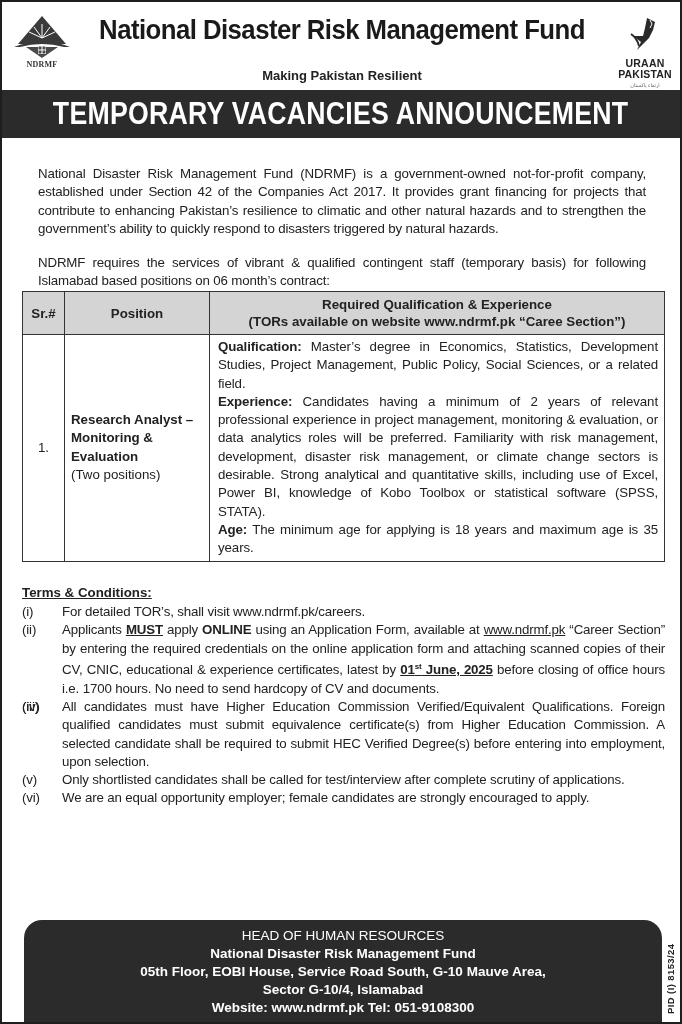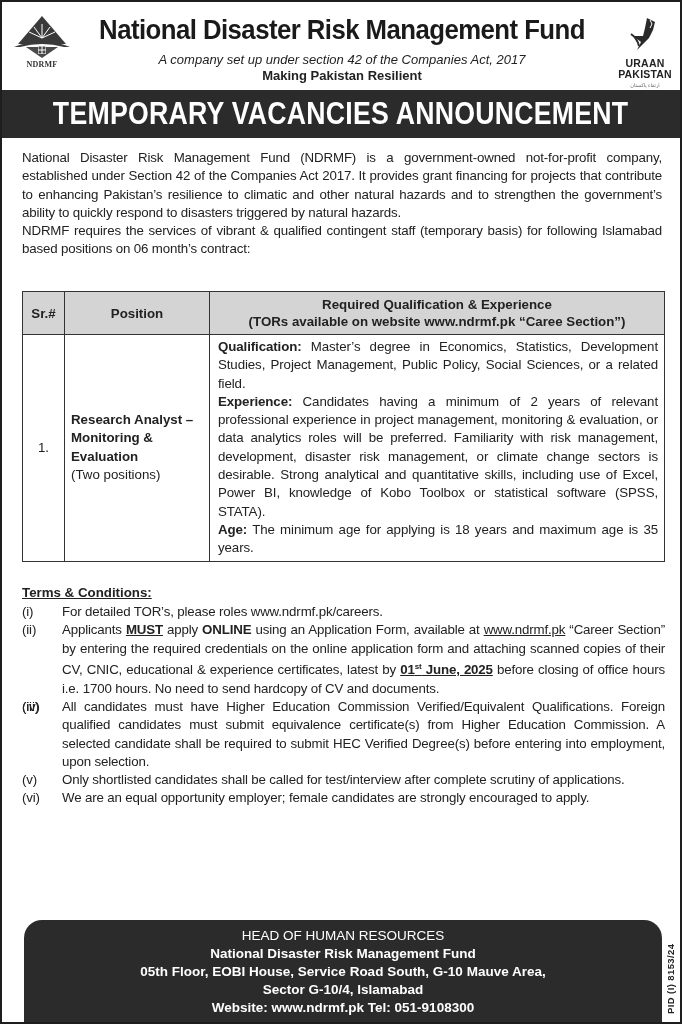--- a/index.html
+++ b/index.html
@@ -52,21 +52,21 @@
     display: inline-block; font-weight: bold; font-size: 31px; line-height: 48px;
     letter-spacing: 0.3px; transform: scaleX(0.86); transform-origin: center; white-space: nowrap;
   }
 
   
   .intro {
     position: absolute; left: 20px; top: 147px; width: 640px;
     font-size: 13.3px; line-height: 18.3px; color: #222; text-align: justify;
     letter-spacing: -0.15px;
   }
-  .intro p { margin: 0; }
+  .intro p { margin: 16px; }
 
   
   .vtable {
     position: absolute; left: 20px; top: 289px; width: 643px;
     border-collapse: collapse; font-size: 13.3px; color: #222;
   }
   .vtable th, .vtable td { border: 1.5px solid #333; }
   .vtable thead th {
     background: #d4d4d4; font-weight: bold; height: 42px; padding: 0; text-align: center;
     line-height: 17px;
@@ -133,21 +133,20 @@
         <rect x="26" y="32" width="8" height="8" fill="#ffffff"></rect>
         <rect x="26.5" y="32.5" width="3" height="3" fill="#4a4a4a"></rect>
         <rect x="30.5" y="32.5" width="3" height="3" fill="#4a4a4a"></rect>
         <rect x="26.5" y="36.5" width="3" height="3" fill="#4a4a4a"></rect>
         <rect x="30.5" y="36.5" width="3" height="3" fill="#4a4a4a"></rect>
       </svg>
       <div class="ndrmf-text">NDRMF</div>
     </div>
 
     <div class="org-name">National Disaster Risk Management Fund</div>
-    <div class="org-sub">A company set up under section 42 of the Companies Act, 2017</div>
     <div class="org-tagline">Making Pakistan Resilient</div>
 
     <div class="logo-right">
       <svg width="40" height="38" viewBox="0 0 40 38">
         <path d="M22 2 L30 6 L28 14 L24 22 L18 28 L12 34 L16 26 L8 20 L18 20 L20 12 Z" fill="#2a2a2a"></path>
         <path d="M25 4 L27 8 L25 12" stroke="#ffffff" stroke-width="1" fill="none"></path>
         <path d="M6 18 Q12 22 14 30" stroke="#2a2a2a" stroke-width="2" fill="none"></path>
       </svg>
       <div class="uraan1">URAAN</div>
       <div class="uraan2">PAKISTAN</div>
@@ -190,21 +189,21 @@
           <p><b>Age:</b><span> The minimum age for applying is 18 years and maximum age is 35 years.</span></p>
         </td>
       </tr>
     </tbody>
   </table>
 
   <div class="terms-title">Terms &amp; Conditions:</div>
   <ul class="terms">
     <li>
       <span class="num">(i)</span>
-      <span>For detailed TOR’s, please roles www.ndrmf.pk/careers.</span>
+      <span>For detailed TOR’s, shall visit www.ndrmf.pk/careers.</span>
     </li>
     <li>
       <span class="num">(ii)</span>
       <span>Applicants </span><span class="bu">MUST</span><span> apply </span><span class="b">ONLINE</span><span> using an Application Form, available at  </span><span class="u">www.ndrmf.pk</span><span> “Career Section” by entering the required credentials on the online application form and attaching scanned copies of their CV, CNIC, educational &amp; experience certificates, latest by </span><span class="bu"><span>01</span><sup>st</sup><span> June, 2025</span></span><span> before closing of office hours i.e. 1700 hours. No need to send hardcopy of CV and documents.</span>
     </li>
     <li>
       <span class="num">(iii)</span>
     </li>
     <li>
       <span class="num">(iv)</span>

